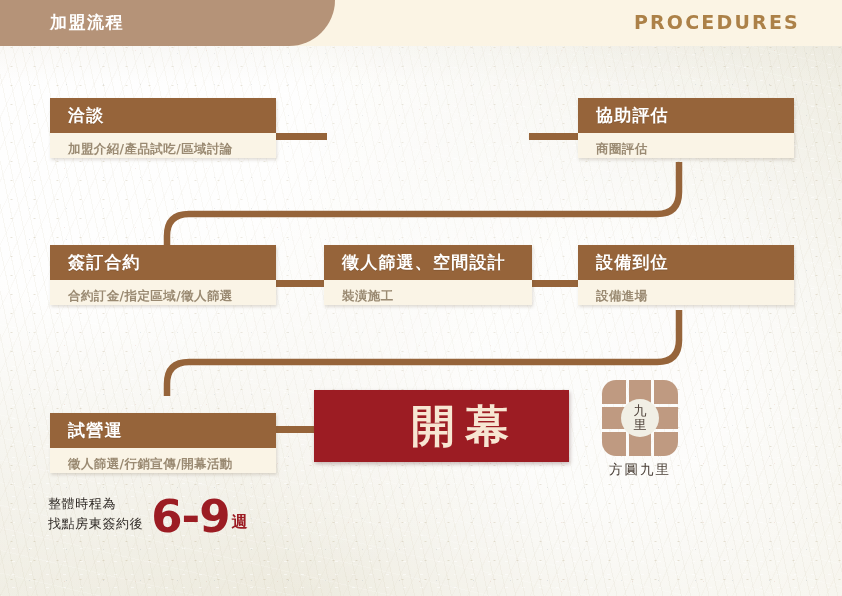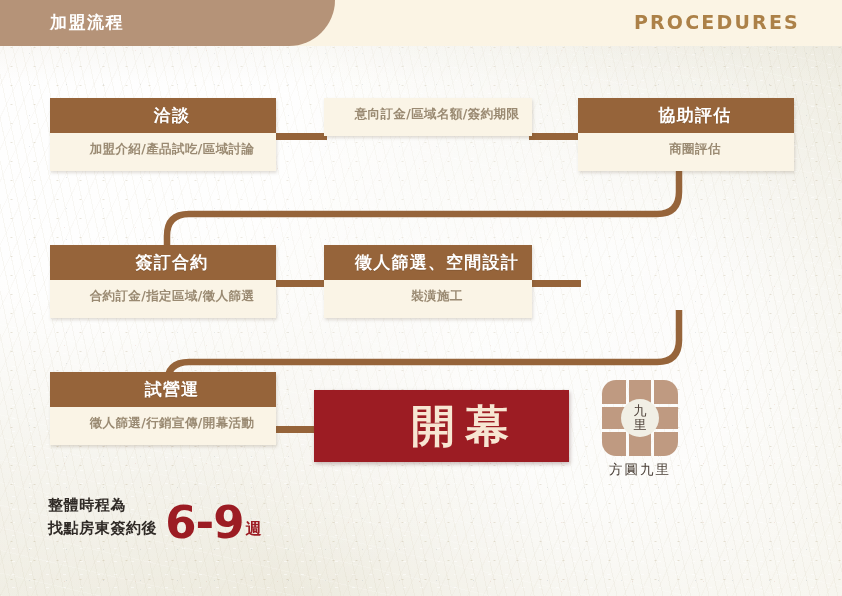--- a/index.html
+++ b/index.html
@@ -91,42 +91,41 @@
     font-size: 19px;
     font-weight: bold;
     letter-spacing: 2.2px;
     white-space: nowrap;
   }
 
   
   .card {
     position: absolute;
     box-shadow: 1px 2px 3px rgba(90,70,45,.18);
-    text-align: center;
   }
   .card-head {
     background: #96643a;
     color: #ffffff;
     font-size: 17px;
     font-weight: bold;
     letter-spacing: 1.2px;
     height: 35px;
     line-height: 35px;
     padding-left: 18px;
     box-sizing: border-box;
     white-space: nowrap;
     text-shadow: 0 1px 0 rgba(0,0,0,.12);
   }
   .card-body {
     background: #faf4e6;
     color: #9a8a72;
     font-size: 12.5px;
     font-weight: bold;
     letter-spacing: .4px;
-    height: 38px;
+    height: 25px;
     line-height: 31px;
     padding-left: 18px;
     box-sizing: border-box;
     white-space: nowrap;
   }
 
   
   .conn-h {
     position: absolute;
     height: 7px;
@@ -201,22 +200,22 @@
   }
 
   
   .footer-note {
     position: absolute;
     left: 48px; top: 494px;
     display: flex;
     align-items: flex-end;
   }
   .fn-lines {
-    font-size: 15px;
-    font-weight: bold;
+    font-size: 13px;
+    font-weight: normal;
     color: #2f2a26;
     line-height: 1.55;
     letter-spacing: .6px;
     white-space: nowrap;
     padding-bottom: 3px;
   }
   .fn-num {
     color: #9c1c23;
     font-size: 45px;
     font-weight: bold;
@@ -266,40 +265,43 @@
 
     <path d="M 679 310 L 679 340 Q 679 362 657 362 L 189 362 Q 167 362 167 384 L 167 396" fill="none" stroke="#96643a" stroke-width="6.5" stroke-linecap="butt"></path>
   </svg>
 
   <div class="card" style="left:50px; top:98px; width:226px;">
     <div class="card-head">洽談</div>
     <div class="card-body">加盟介紹/產品試吃/區域討論</div>
   </div>
 
   <div class="card" style="left:324px; top:98px; width:208px;">
-    <div class="card-body">意向訂金/區域名額/簽約期限</div>
   </div>
 
   <div class="card" style="left:50px; top:245px; width:226px;">
     <div class="card-head">簽訂合約</div>
     <div class="card-body">合約訂金/指定區域/徵人篩選</div>
   </div>
 
   <div class="card" style="left:578px; top:98px; width:216px;">
     <div class="card-head">協助評估</div>
     <div class="card-body">商圈評估</div>
   </div>
 
   <div class="card" style="left:324px; top:245px; width:208px;">
     <div class="card-head">徵人篩選、空間設計</div>
     <div class="card-body">裝潢施工</div>
   </div>
 
-
-  <div class="card" style="left:50px; top:372px; width:226px;">
+  <div class="card" style="left:578px; top:245px; width:216px;">
+    <div class="card-head">設備到位</div>
+    <div class="card-body">設備進場</div>
+  </div>
+
+  <div class="card" style="left:50px; top:413px; width:226px;">
     <div class="card-head">試營運</div>
     <div class="card-body">徵人篩選/行銷宣傳/開幕活動</div>
   </div>
 
   <div class="opening" style="left:314px; top:390px; width:218px; height:72px;padding-left:37px;">
     <div class="opening-label">開幕</div>
   </div>
 
   <div class="logo-wrap">
     <div class="logo-mark">

